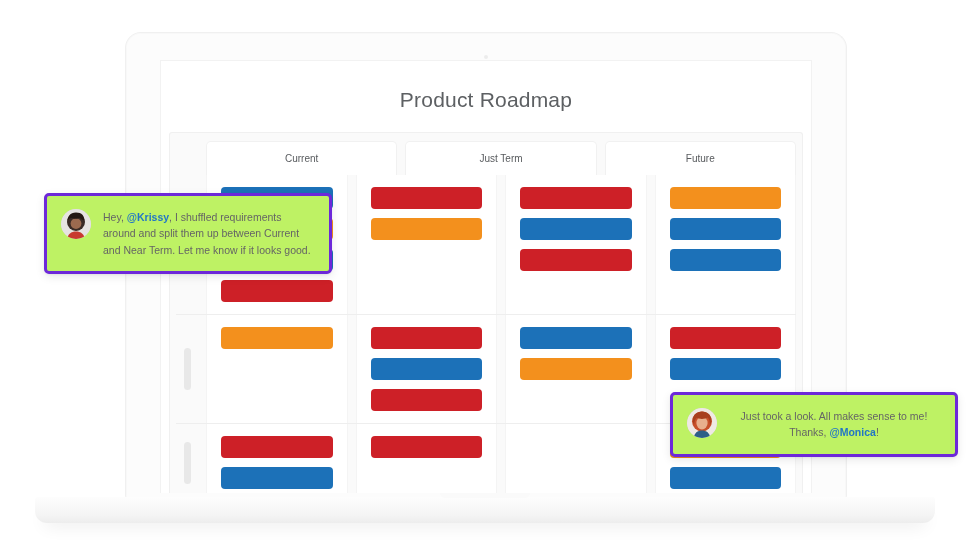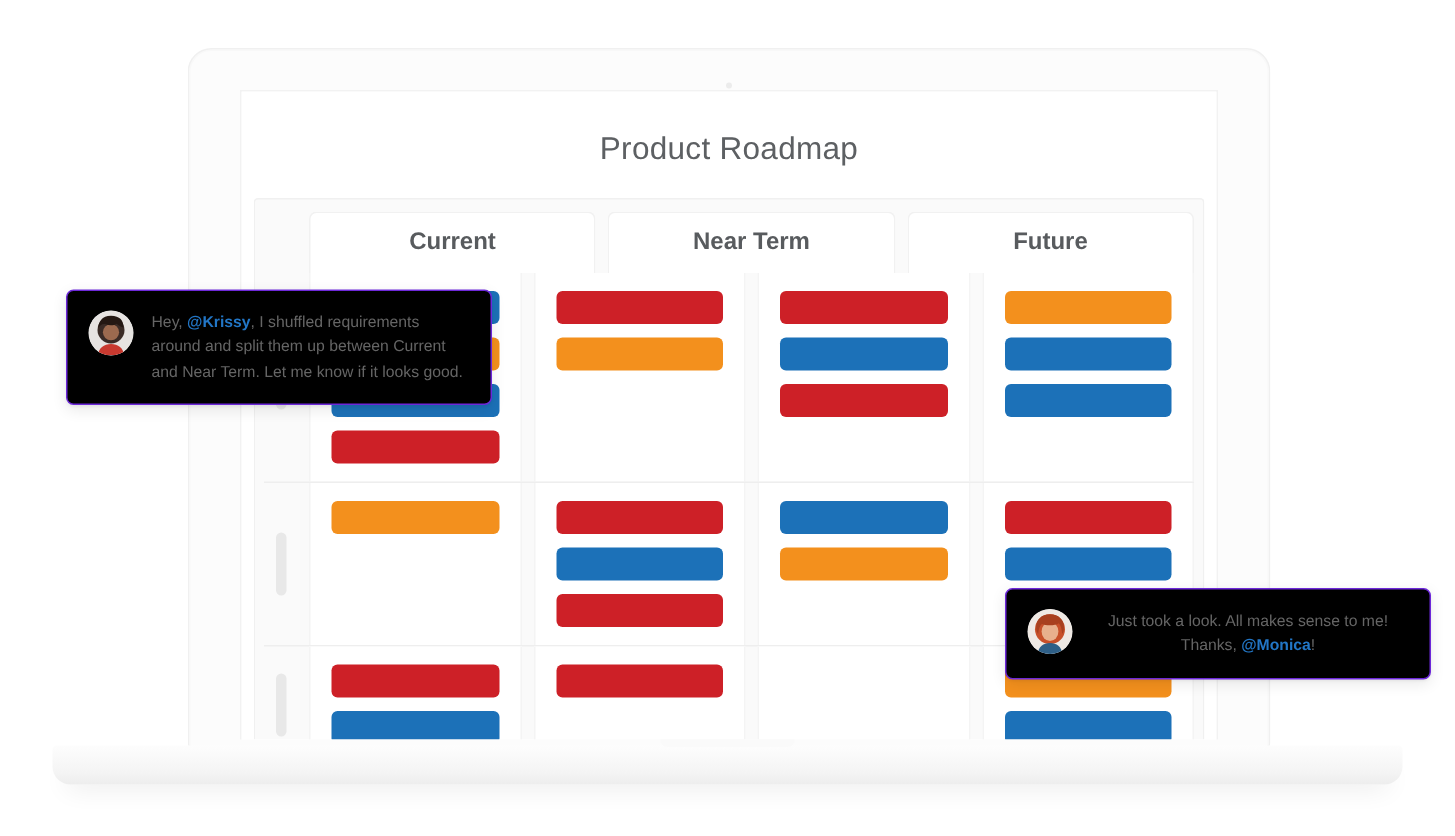--- a/index.html
+++ b/index.html
@@ -120,24 +120,24 @@
     gap: 8px;
   }
   #board-header .gutter { width: 22px; flex: none; }
   .col-header {
     flex: 1;
     background: #ffffff;
     border: 1px solid #f1f1f1;
     border-bottom: none;
     border-radius: 5px 5px 0 0;
     text-align: center;
-    font-size: 16px;
+    font-size: 10px;
     color: #585b5e;
     padding: 11px 0 11px 0;
-    font-weight: 700;
+    font-weight: 400;
   }
 
   
   #board-rows {
     flex: 1;
     display: flex;
     flex-direction: column;
     padding: 0 6px 0 6px;
   }
   .board-row {
@@ -176,22 +176,22 @@
     border-radius: 4px;
     flex: none;
   }
   .card.red    { background: #cd2027; }
   .card.blue   { background: #1c71b8; }
   .card.orange { background: #f3901d; }
 
   
   .comment {
     position: absolute;
-    background: #000000;
-    border: 1px solid #6d28d9;
+    background: #bef264;
+    border: 3px solid #6d28d9;
     border-radius: 5px;
     box-shadow: 0 3px 10px rgba(0,0,0,0.09), 0 1px 2px rgba(0,0,0,0.05);
     display: flex;
     align-items: flex-start;
     padding: 13px 16px 13px 14px;
     gap: 12px;
     z-index: 40;
   }
   .comment-text {
     font-size: 10.5px;
@@ -235,21 +235,21 @@
     <div id="app">
 
       <div id="app-title">Product Roadmap</div>
 
       <div id="board">
 
         <div id="board-header">
           <div class="gutter"></div>
 
         <div class="col-header">Current</div>
-            <div class="col-header">Near Term</div>
+            <div class="col-header">Just Term</div>
             <div class="col-header">Future</div>
           </div>
 
         <div id="board-rows">
 
         <div class="board-row">
               <div class="row-gutter">
                 <div class="row-handle"></div>
               </div>
               <div class="row-col">

